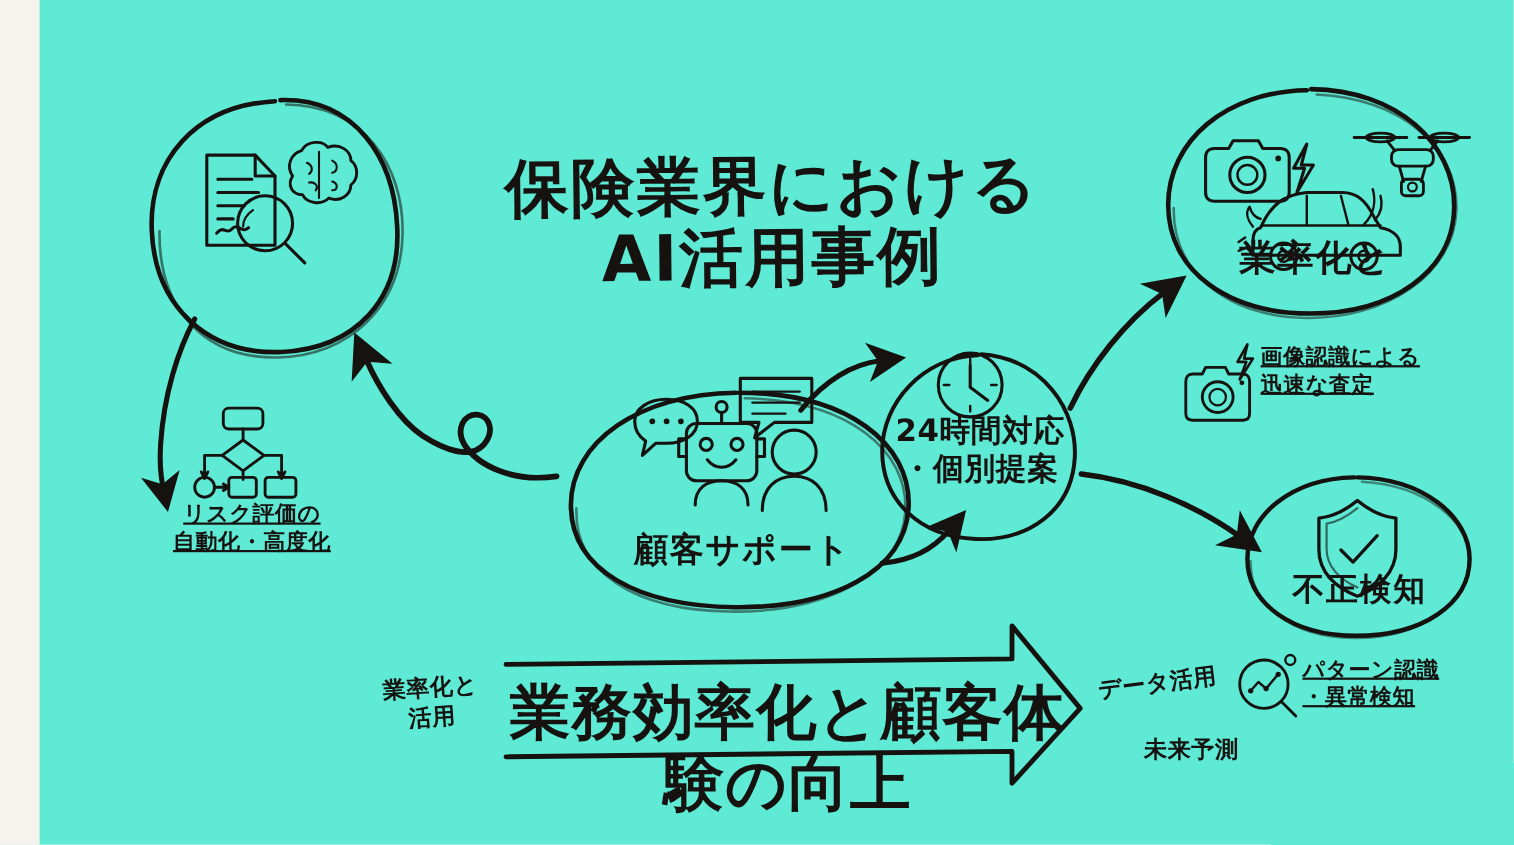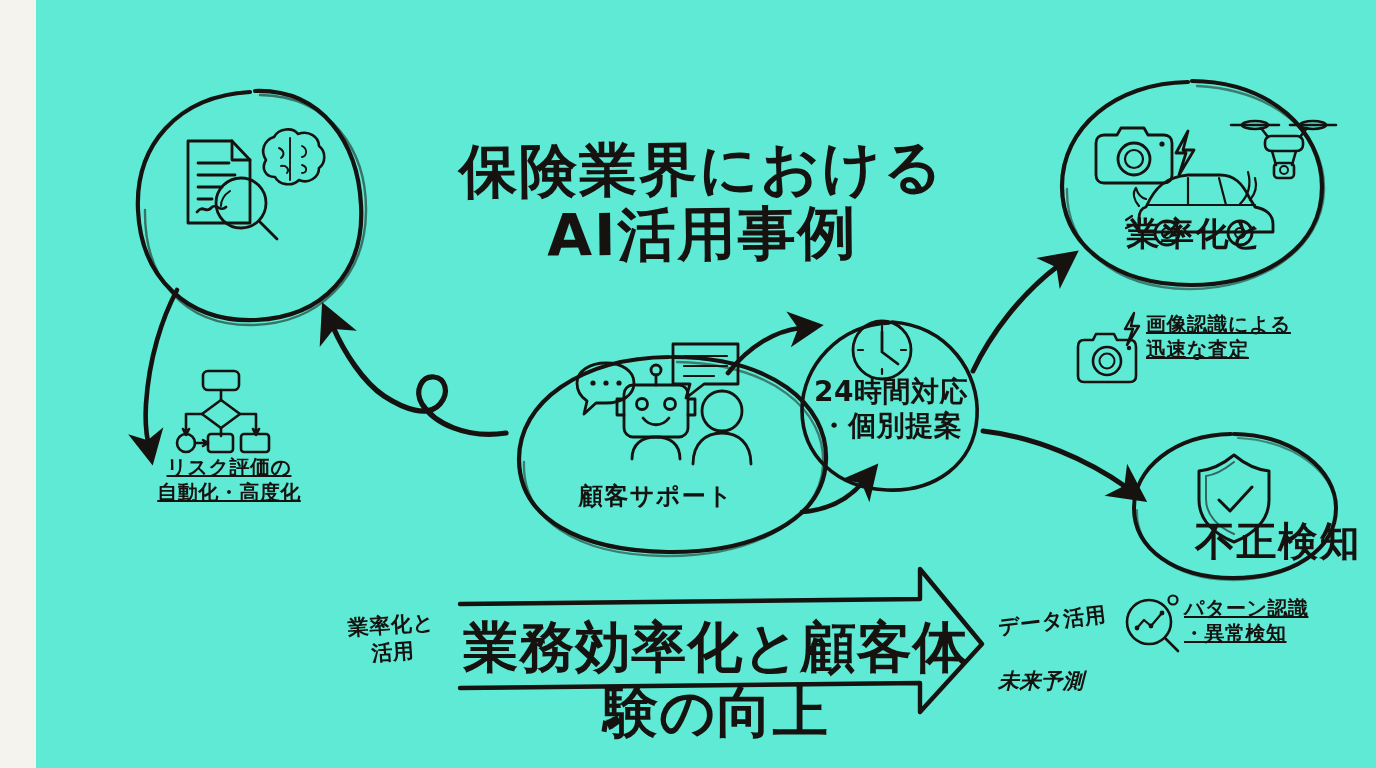--- a/index.html
+++ b/index.html
@@ -49,23 +49,23 @@
   }
   #title .l2 { display:block; }
 
   
   .node-title {
     font-size: 33px;
     font-weight: 900;
     letter-spacing: 1.5px;
   }
   #node-underwriting-label { left: 105px; top: 240px; width: 240px; }
-  #node-support-label      { left: 495px; top: 482px; width: 250px; font-size: 24px; }
+  #node-support-label      { left: 514px; top: 482px; width: 250px; font-size: 31px; }
   #node-damage-label       { left: 1045px; top: 215px; width: 230px; }
-  #node-fraud-label        { left: 1152px; top: 518px; width: 180px; font-size: 40px; }
+  #node-fraud-label        { left: 1110px; top: 518px; width: 180px; font-size: 29px; }
 
   #node-24h-label {
     left: 765px; top: 375px; width: 180px;
     font-size: 28px; font-weight: 700; line-height: 1.22;
   }
 
   
   .caption {
     font-size: 20px;
     font-weight: 800;
@@ -81,21 +81,21 @@
     left: 420px; top: 615px; width: 520px;
     font-size: 55px; font-weight: 900; letter-spacing: 1px;
   }
   .side-note {
     font-size: 21px;
     font-weight: 800;
     line-height: 1.3;
   }
   #note-left   { left: 300px; top: 612px; width: 112px; transform: rotate(-4deg); }
   #note-data   { left: 962px; top: 607px; width: 120px; text-align: left; transform: rotate(-7deg); }
-  #note-future { left: 962px; top: 668px; width: 120px; text-align: left; font-style: italic; }
+  #note-future { left: 1004px; top: 668px; width: 120px; text-align: left; }
 </style>
 </head>
 <body>
 
 <div id="stage">
 
   <svg id="sketch" viewBox="0 0 1376 768">
     <defs>
       <marker id="ah" markerWidth="9" markerHeight="9" refX="3" refY="4.5" orient="auto">
         <path d="M0.5,0.6 L8.2,4.5 L0.5,8.4 L2.6,4.5 Z" fill="#15120f"></path>

